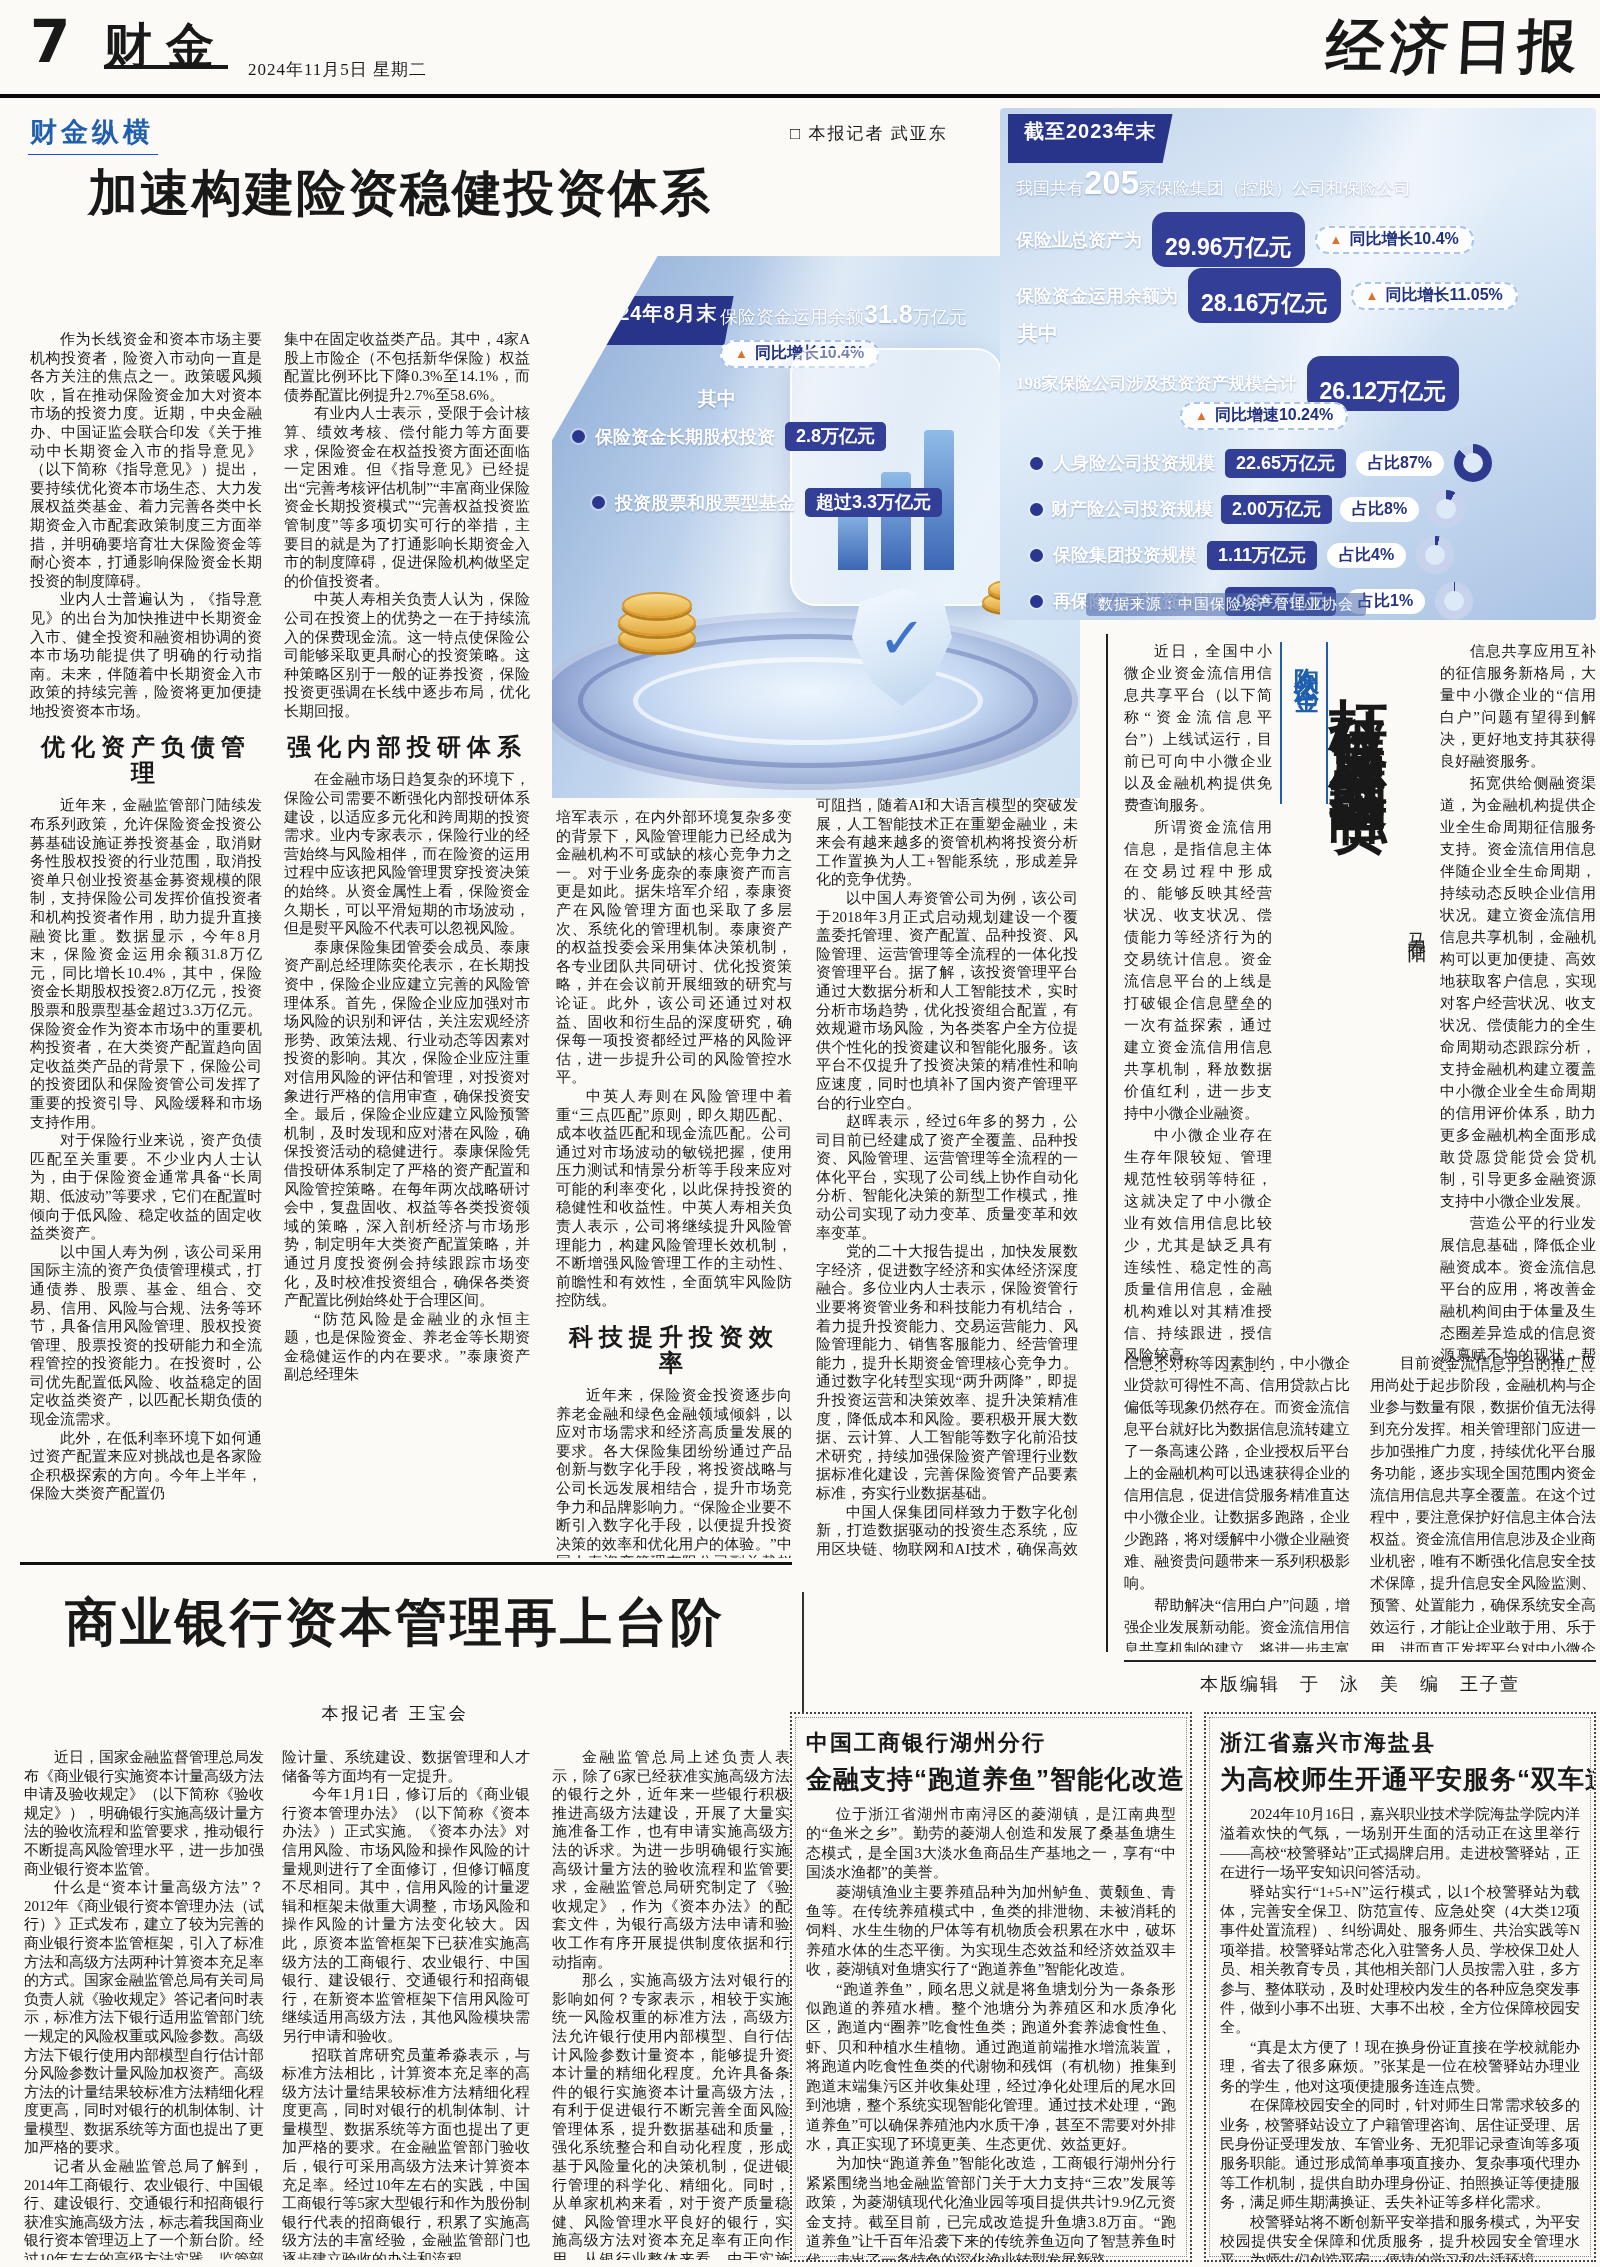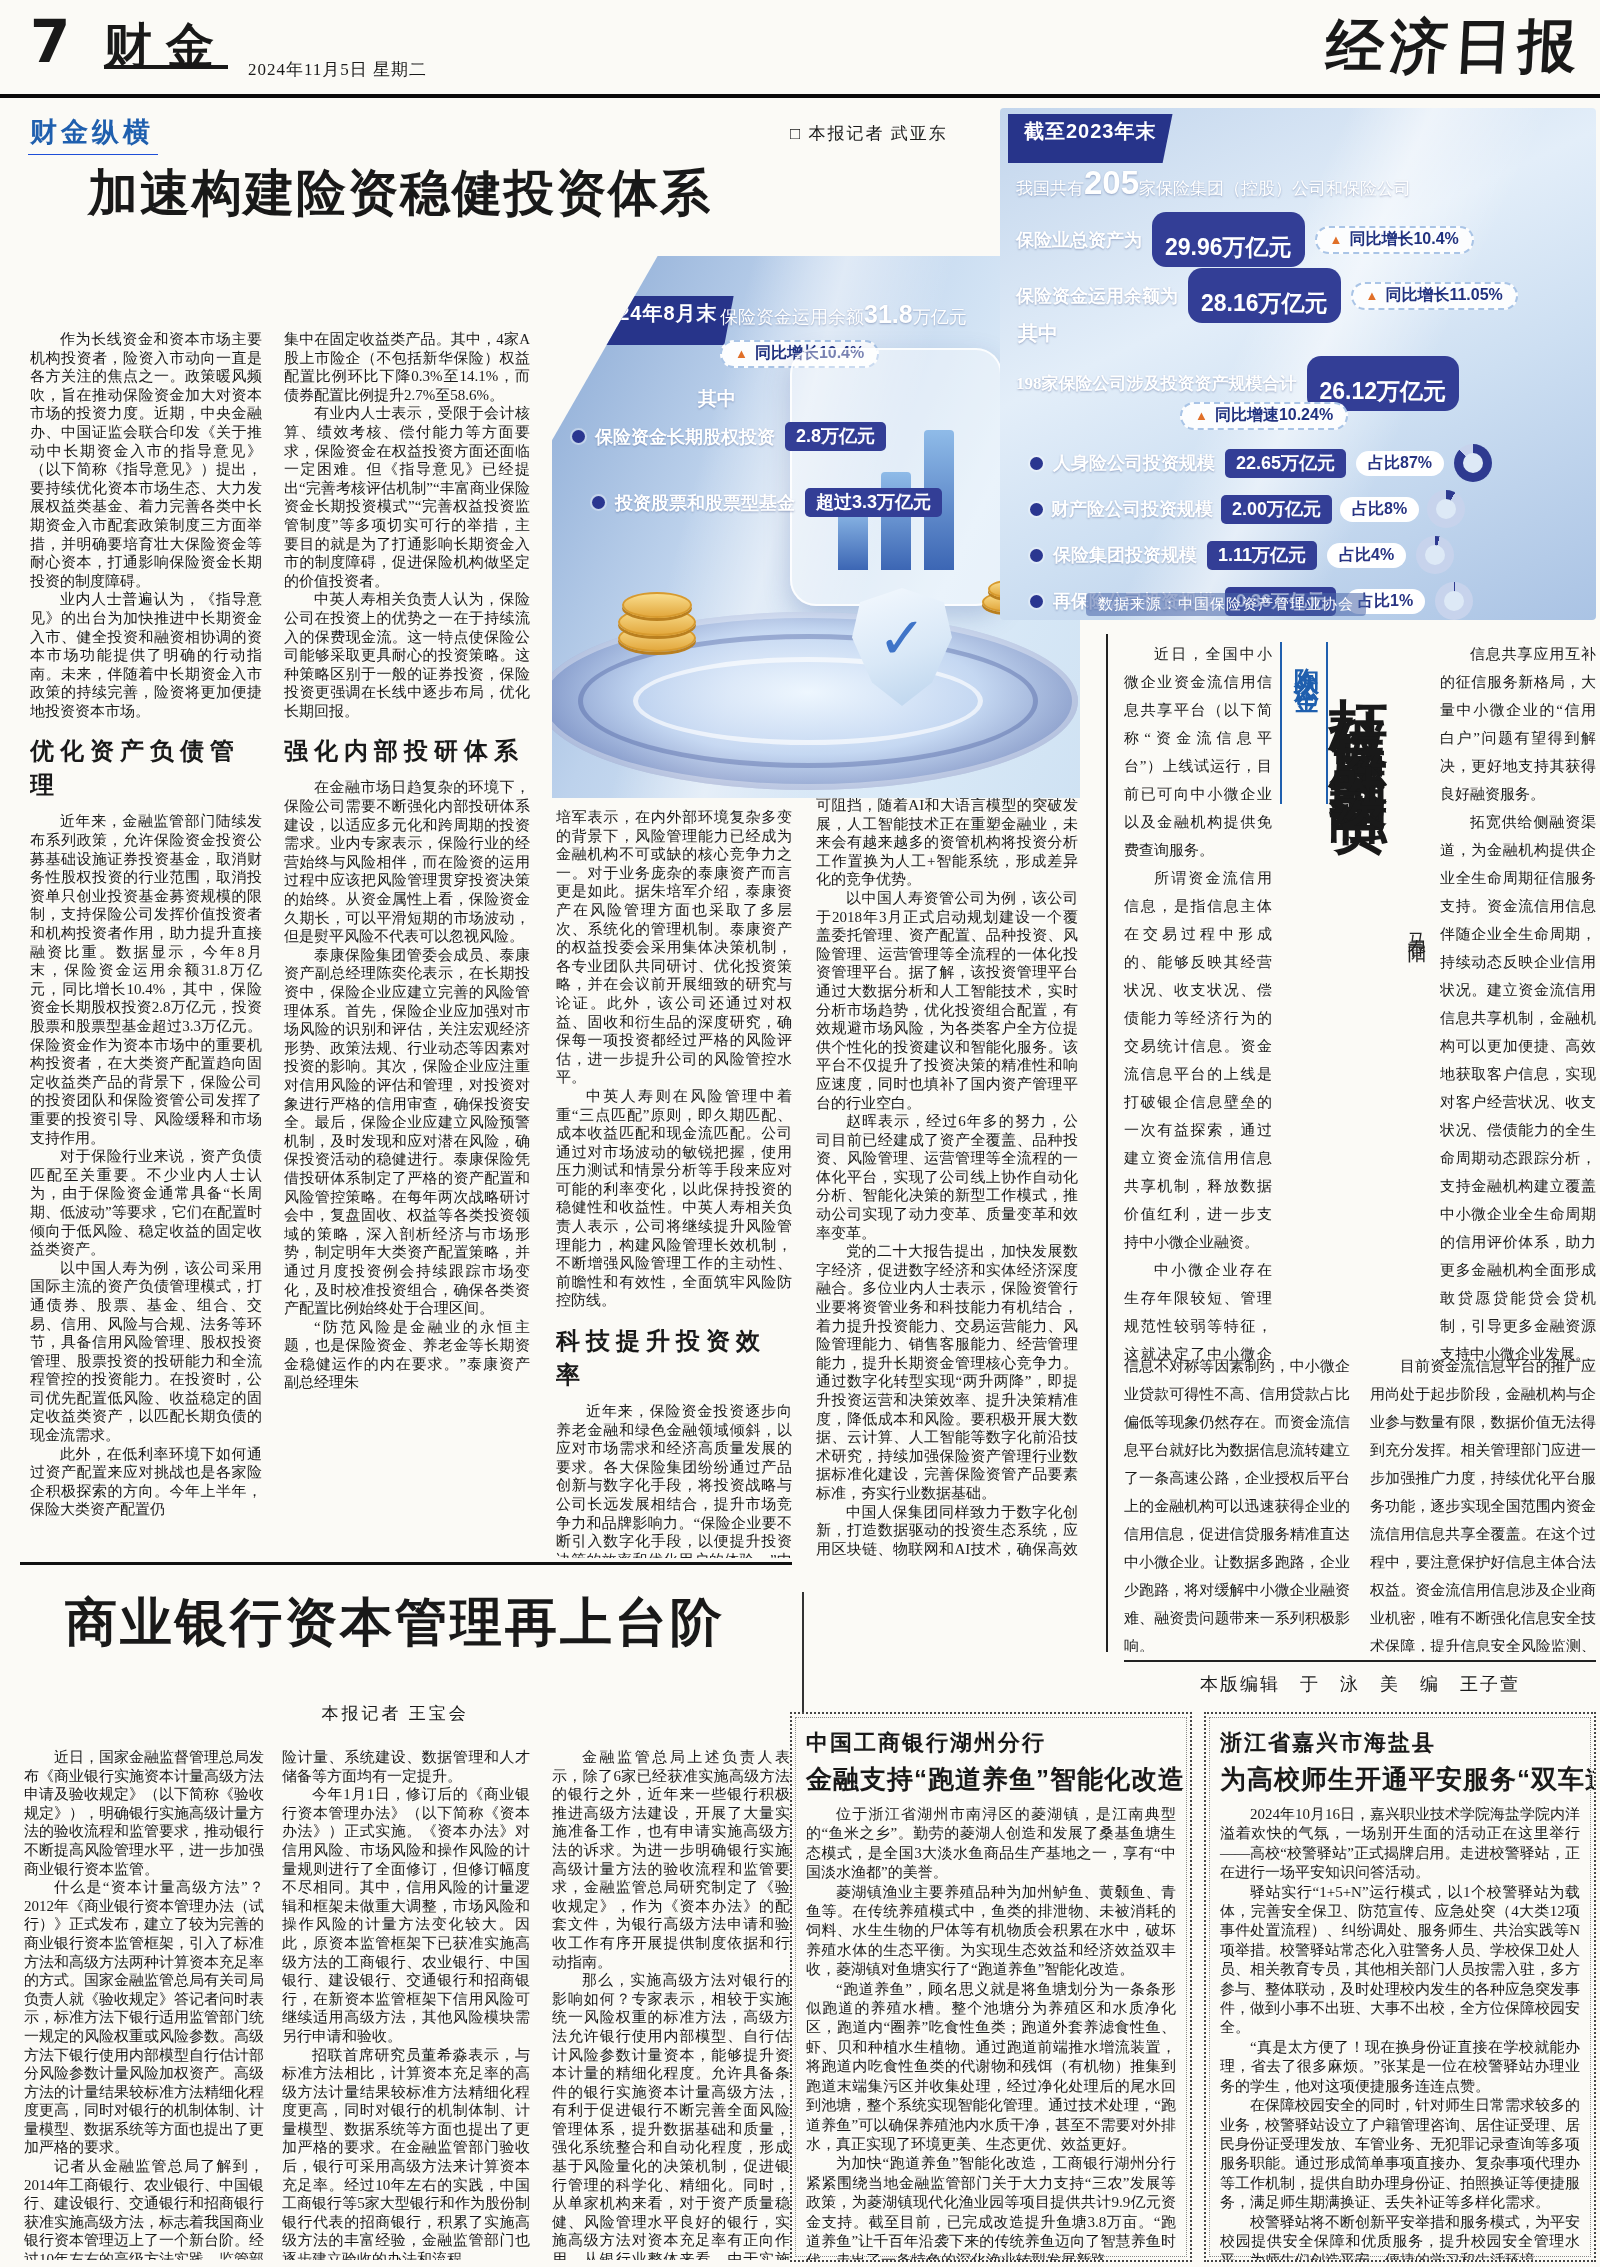--- a/index.html
+++ b/index.html
@@ -19,21 +19,21 @@
   .byline-main{left:790px;top:122px;font-size:17px;letter-spacing:2px;}
 
   
   .headline-main{left:55px;top:160px;width:690px;text-align:center;font-size:50px;font-weight:900;
                  letter-spacing:2px;font-family:"Liberation Sans","DejaVu Sans",sans-serif;}
 
   
   .col{overflow:hidden;}
   .col p{margin:0;font-size:15px;line-height:18.6px;text-align:justify;text-indent:2em;}
   .col p.cont{text-indent:0;}
-  .col h3{margin:14px 0 10px;text-align:left;font-size:24px;font-weight:900;letter-spacing:6px;line-height:34px;}
+  .col h3{margin:14px 0 10px;text-align:center;font-size:24px;font-weight:900;letter-spacing:6px;line-height:26px;}
   .m-col1{left:30px;top:330px;width:232px;height:1228px;}
   .m-col2{left:284px;top:330px;width:246px;height:1228px;}
   .m-col3{left:556px;top:808px;width:236px;height:750px;}
   .m-col4{left:816px;top:796px;width:262px;height:762px;}
 
   
   .ig-right{left:1000px;top:108px;width:596px;height:512px;border-radius:4px;
             background:linear-gradient(155deg,#c2d5ec 0%,#e3eef9 38%,#cddff2 62%,#aac3e4 100%);}
   .ig-right::before{content:"";position:absolute;inset:0;
             background:linear-gradient(115deg,transparent 42%,rgba(255,255,255,.55) 52%,transparent 66%);}
@@ -82,21 +82,21 @@
           background:linear-gradient(160deg,#f4f9fe 0%,#d9e8f7 55%,#b9d2ec 100%);
           box-shadow:0 6px 14px rgba(40,70,140,.3);}
   .shield::after{content:"✓";position:absolute;left:0;right:0;top:16px;text-align:center;
           font-size:58px;font-weight:900;color:#3f74c8;font-family:"DejaVu Sans",sans-serif;}
   .coin{position:absolute;border-radius:50%;background:linear-gradient(#f9dd8d,#e3a93f);
         border:2px solid #d79a2e;box-shadow:0 3px 0 #b97f1f;}
 
   
   .op-rule-v{left:1106px;top:634px;width:2px;height:1018px;background:#222;}
   .op-col{overflow:hidden;}
-  .op-col p{margin:0;font-size:15px;line-height:28px;text-align:justify;text-indent:2em;}
+  .op-col p{margin:0;font-size:15px;line-height:22px;text-align:justify;text-indent:2em;}
   .op-a{left:1124px;top:640px;width:148px;height:732px;}
   .op-b{left:1440px;top:640px;width:156px;height:732px;}
   .op-a2{left:1124px;top:1352px;width:226px;height:300px;}
   .op-b2{left:1370px;top:1352px;width:226px;height:300px;}
   .op-a2 p.cont{text-indent:0;}
   .op-label{left:1280px;top:642px;width:38px;height:150px;writing-mode:vertical-rl;
             color:#1f5fae;font-weight:900;font-size:25px;letter-spacing:7px;
             border-left:2px solid #1f5fae;border-right:2px solid #1f5fae;padding:6px 3px;}
   .op-headline{left:1318px;top:652px;width:82px;height:690px;writing-mode:vertical-rl;
                font-size:58px;font-weight:900;letter-spacing:11px;line-height:82px;

